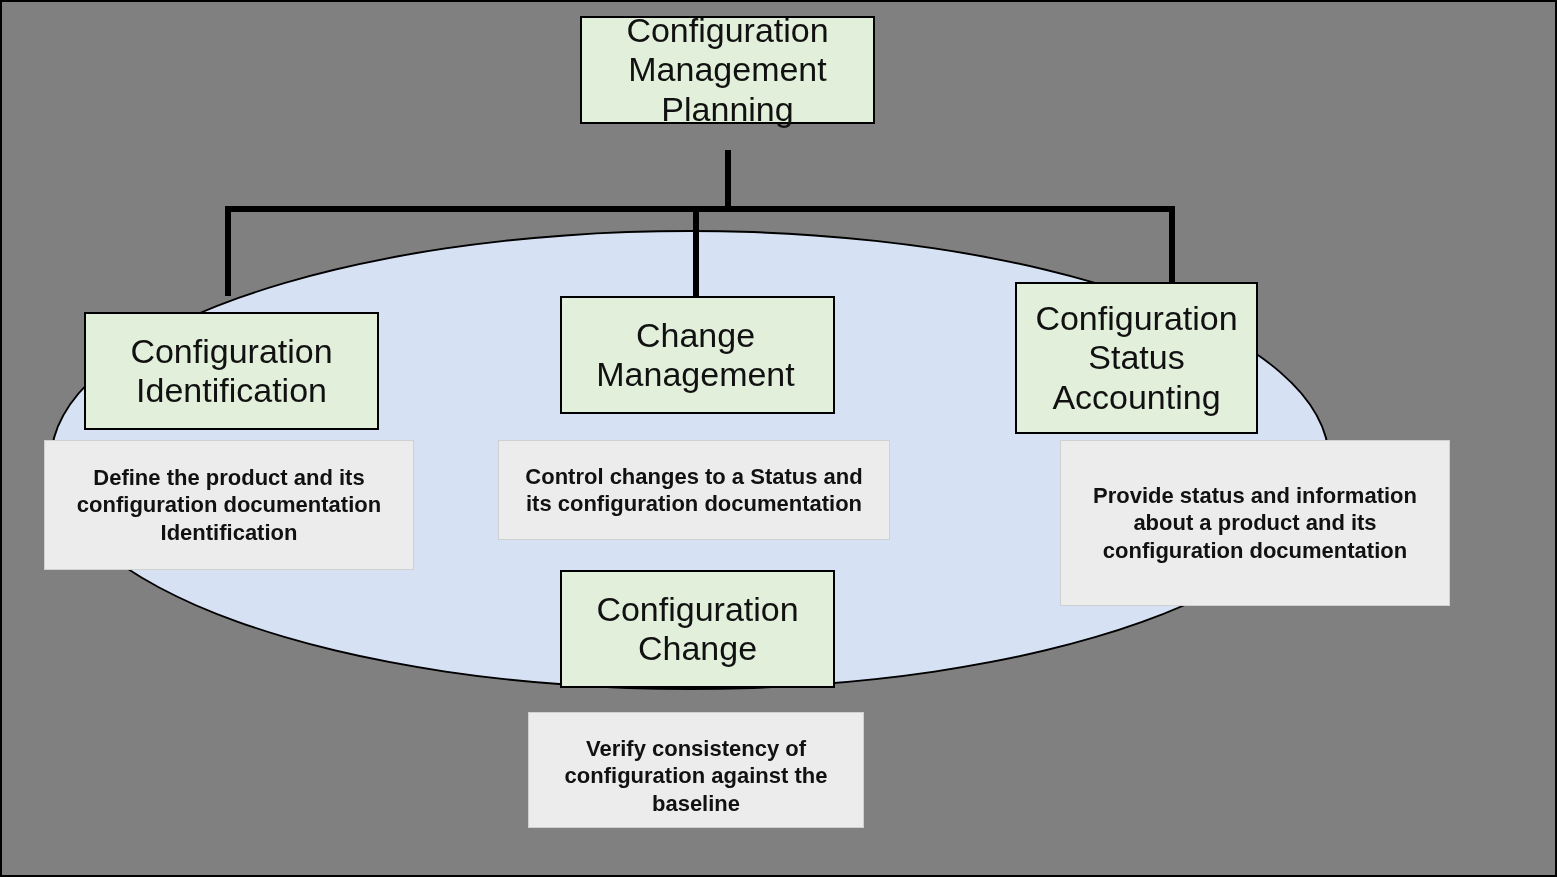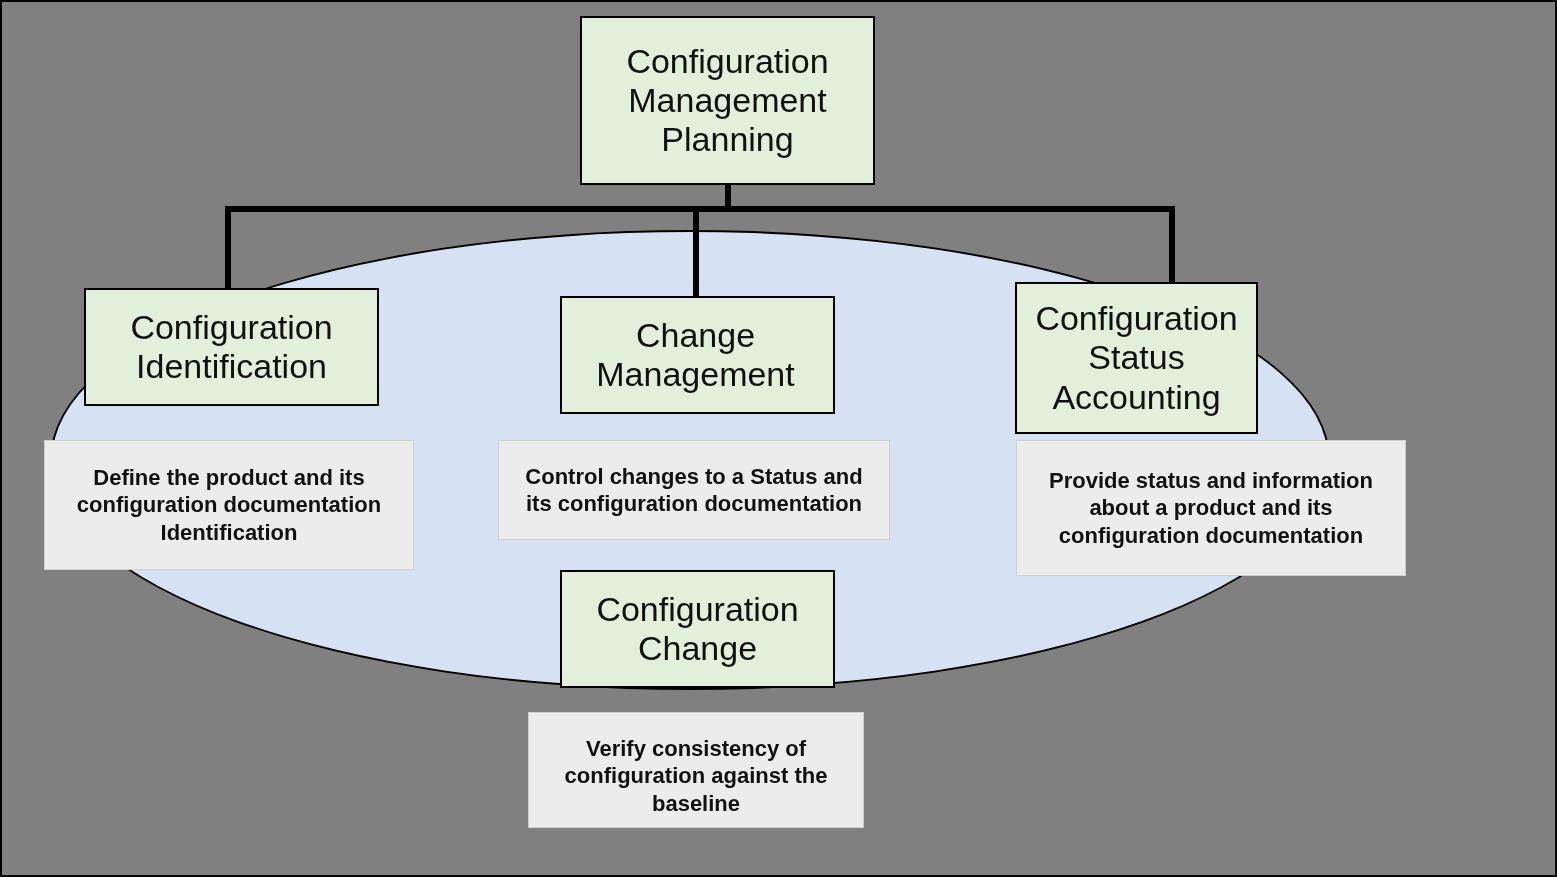--- a/index.html
+++ b/index.html
@@ -49,29 +49,29 @@
     font-weight: bold;
     font-size: 22px;
     color: #111;
     padding: 10px 14px;
     line-height: 1.25;
     display: flex;
     align-items: center;
     justify-content: center;
   }
   
-  .box-top { left: 580px; top: 16px; width: 295px; height: 169px; }
-  .box-left { left: 84px; top: 288px; width: 295px; height: 118px; }
+  .box-top { left: 580px; top: 16px; width: 295px; height: 108px; }
+  .box-left { left: 84px; top: 312px; width: 295px; height: 118px; }
   .box-mid { left: 560px; top: 296px; width: 275px; height: 118px; padding-left: 8px; }
   .box-right { left: 1015px; top: 282px; width: 243px; height: 152px; justify-content: flex-end; }
   .box-audit { left: 560px; top: 570px; width: 275px; height: 118px; }
   
   .desc-left { left: 44px; top: 440px; width: 370px; height: 130px; }
   .desc-mid { left: 498px; top: 440px; width: 392px; height: 100px; }
-  .desc-right { left: 1016px; top: 440px; width: 390px; height: 136px; }
+  .desc-right { left: 1060px; top: 440px; width: 390px; height: 166px; }
   .desc-audit { left: 528px; top: 712px; width: 336px; height: 116px; align-items: flex-end; }
   
   .line {
     position: absolute;
     background: #000;
   }
   .v-top { left: 725px; top: 150px; width: 6px; height: 60px; }
   .h-bar { left: 225px; top: 206px; width: 950px; height: 6px; }
   .v-left { left: 225px; top: 206px; width: 6px; height: 90px; }
   .v-center { left: 693px; top: 206px; width: 6px; height: 90px; }

